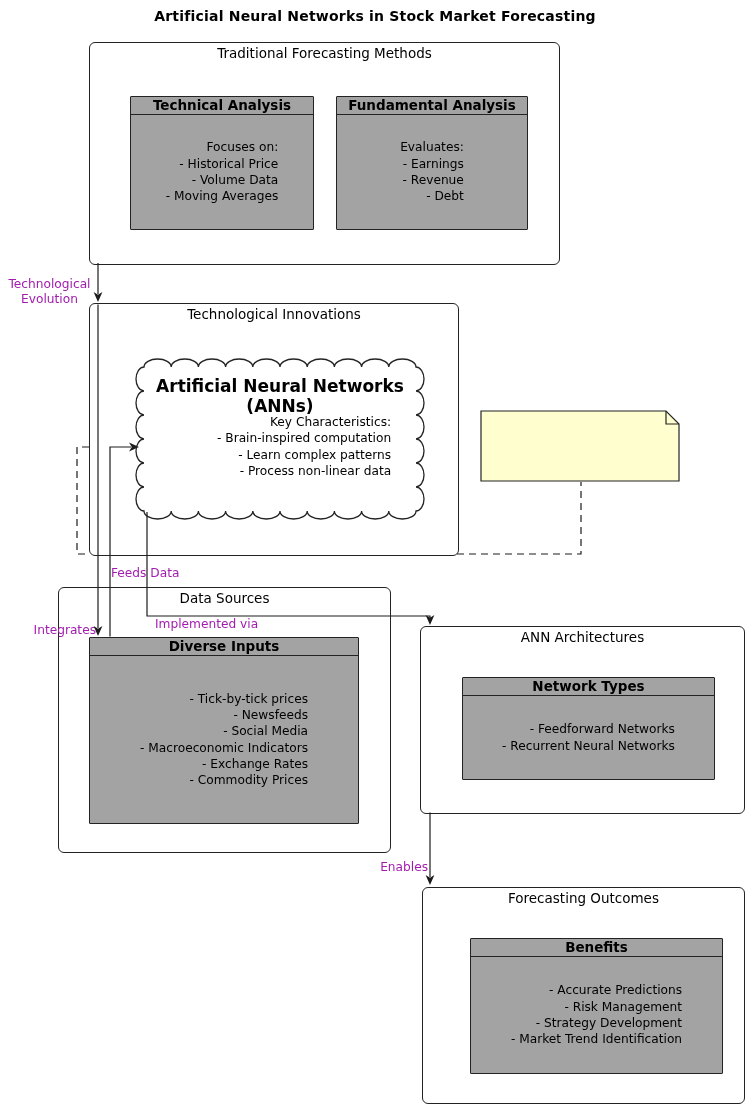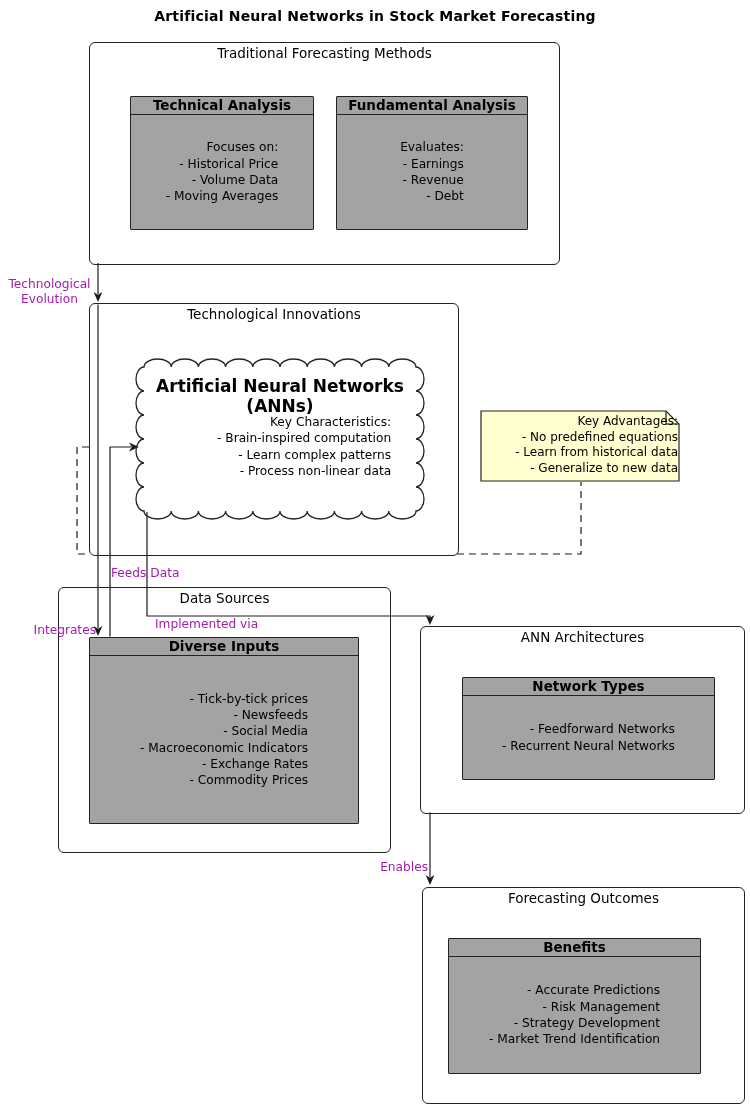--- a/index.html
+++ b/index.html
@@ -98,40 +98,36 @@
 - Commodity Prices</div>
       </div>
   </div>
   <div class="node" style="left:462px;top:677px;width:251px;height:101px;">
     <div class="node-title">Network Types</div>
     <div class="node-body">
         <div class="lines">- Feedforward Networks
 - Recurrent Neural Networks</div>
       </div>
   </div>
-  <div class="node" style="left:448px;top:938px;width:251px;height:134px;">
+  <div class="node" style="left:470px;top:938px;width:251px;height:134px;">
     <div class="node-title">Benefits</div>
     <div class="node-body">
         <div class="lines">- Accurate Predictions
 - Risk Management
 - Strategy Development
 - Market Trend Identification</div>
       </div>
   </div>
 
   <div class="cloud-title" style="left:136px;top:376px;width:288px;">Artificial Neural Networks (ANNs)</div>
   <div class="lines abs" style="left:183px;top:414px;">Key Characteristics:
 - Brain-inspired computation
 - Learn complex patterns
 - Process non-linear data</div>
 
-  <div class="lines note-text" style="left:488px;top:414px;width:190px;">Key Advantages:
-- No predefined equations
-- Learn from historical data
-- Generalize to new data</div>
 
   <div class="edge-label lines ta-center" style="left:2px;top:277px;width:95px;">Technological
 Evolution</div>
   <div class="edge-label" style="left:111px;top:566px;">Feeds Data</div>
   <div class="edge-label ta-right" style="left:24px;top:579px;width:72px;margin-top:44px;">Integrates</div>
   <div class="edge-label" style="left:155px;top:617px;">Implemented via</div>
   <div class="edge-label ta-right" style="left:374px;top:860px;width:54px;">Enables</div>
 
   <svg class="layer" viewBox="0 0 750 1110" stroke="#1c1c1c" stroke-width="1.2" fill="none">
 

